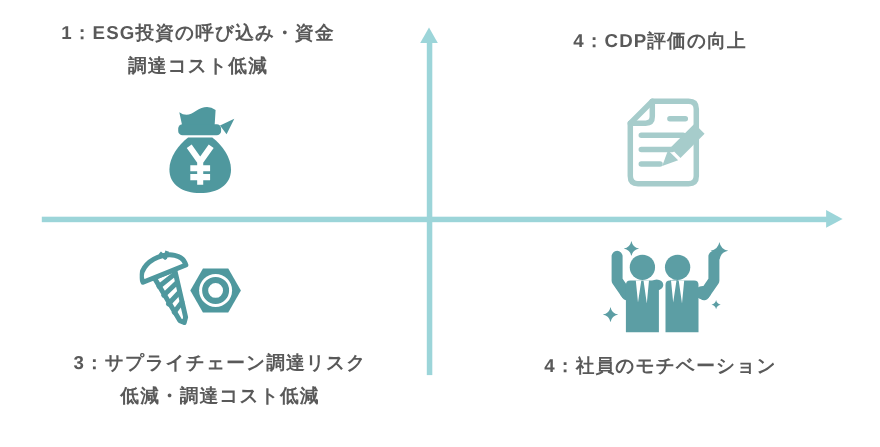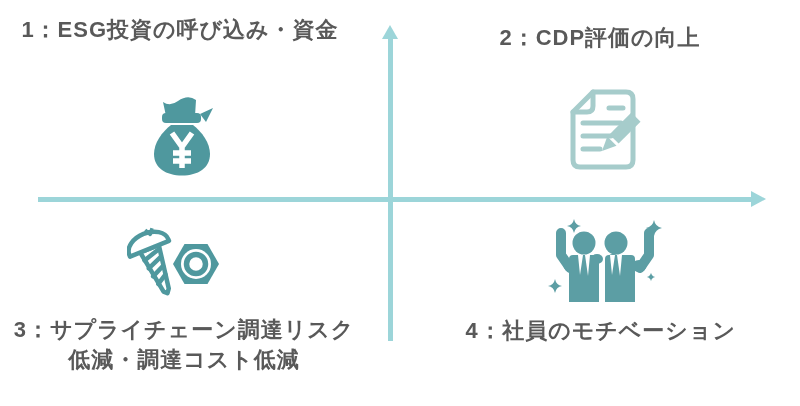--- a/index.html
+++ b/index.html
@@ -15,26 +15,26 @@
   .vline  { position:absolute; left:388px; top:37px;  width:5px;  height:304px; background:var(--c-axis); }
   .varrow { position:absolute; left:382px; top:25px;  width:0; height:0;
             border-left:8.5px solid transparent; border-right:8.5px solid transparent;
             border-bottom:14px solid var(--c-axis); }
   .hline  { position:absolute; left:38px;  top:197px; width:714px; height:5px;  background:var(--c-axis); }
   .harrow { position:absolute; left:751px; top:191px; width:0; height:0;
             border-top:8.5px solid transparent; border-bottom:8.5px solid transparent;
             border-left:15px solid var(--c-axis); }
 
   
-  .label { position:absolute; color:var(--c-text); font-weight:700; font-size:22px;
+  .label { position:absolute; color:var(--c-text); font-weight:700; font-size:17px;
            line-height:30px; letter-spacing:1px; text-align:center; white-space:nowrap; }
   .q1 { left:5px;   top:15px;  width:350px; }
   .q2 { left:430px; top:23px;  width:340px; }
-  .q3 { left:4px;  top:315px; width:360px; }
-  .q4 { left:430px; top:318px; width:341px;font-family:Liberation Mono, monospace; }
+  .q3 { left:20px;  top:315px; width:360px; }
+  .q4 { left:430px; top:318px; width:341px; }
 
   .icon { position:absolute; }
 
   
   .s-solid   { fill: var(--c-icon-solid); }
   .s-yen     { stroke:#fff; stroke-width:5.5; fill:none; }
   .s-outline { stroke: var(--c-icon-outline); stroke-width:5; fill:none;
                stroke-linejoin:round; stroke-linecap:round; }
   .s-outline-fill { fill: var(--c-icon-outline); }
   .s-screw   { stroke: var(--c-icon-solid); stroke-width:4.5; fill:#fff;
@@ -52,31 +52,32 @@
 
 <div class="canvas">
 
   <div class="vline"></div>
   <div class="varrow"></div>
   <div class="hline"></div>
   <div class="harrow"></div>
 
   <div class="label q1">
     <div>1：ESG投資の呼び込み・資金</div>
+    <div>調達コスト低減</div>
   </div>
   <svg class="icon" style="left:149px; top:94px;" width="66" height="82" viewBox="0 0 66 82" aria-hidden="true">
     <path class="s-solid" d="M17,22 L14,8 Q21,13 29,7 Q39,0 47,6 L46,22 Z"></path>
     <path class="s-solid" d="M51,20 L64,14 L57,28 Z"></path>
     <rect class="s-solid" x="13" y="19" width="39" height="10" rx="4"></rect>
     <path class="s-solid" d="M22,31 C13,38 5,49 5,60 C5,74 17,81.5 33,81.5 C49,81.5 61,74 61,60 C61,49 53,38 44,31 Z"></path>
     <path class="s-yen" d="M23,39 L33,53 M43,39 L33,53 M33,52 L33,74 M24,59 L42,59 M24,67 L42,67"></path>
   </svg>
 
   <div class="label q2">
-    <div>2：CDP評価の向上</div>
+    <div>4：CDP評価の向上</div>
     <div></div>
   </div>
   <svg class="icon" style="left:562px; top:85px;" width="86" height="88" viewBox="0 0 86 88" aria-hidden="true">
     <path class="s-outline" d="M31,7 L64,7 Q71,7 71,14 L71,75 Q71,82 64,82 L18,82 Q11,82 11,75 L11,27 Z"></path>
     <path class="s-outline" d="M31,7 L31,21 Q31,27 25,27 L11,27"></path>
     <path class="s-outline" d="M47,23 L61,23 M21,38 L59,38 M21,51 L49,51 M21,64 L38,64"></path>
     <g class="s-outline-fill" transform="translate(40,66) rotate(-45)">
       <path d="M0,0 L14,-6.5 L14,6.5 Z"></path>
       <rect x="17" y="-6.5" width="31" height="13"></rect>
     </g>

